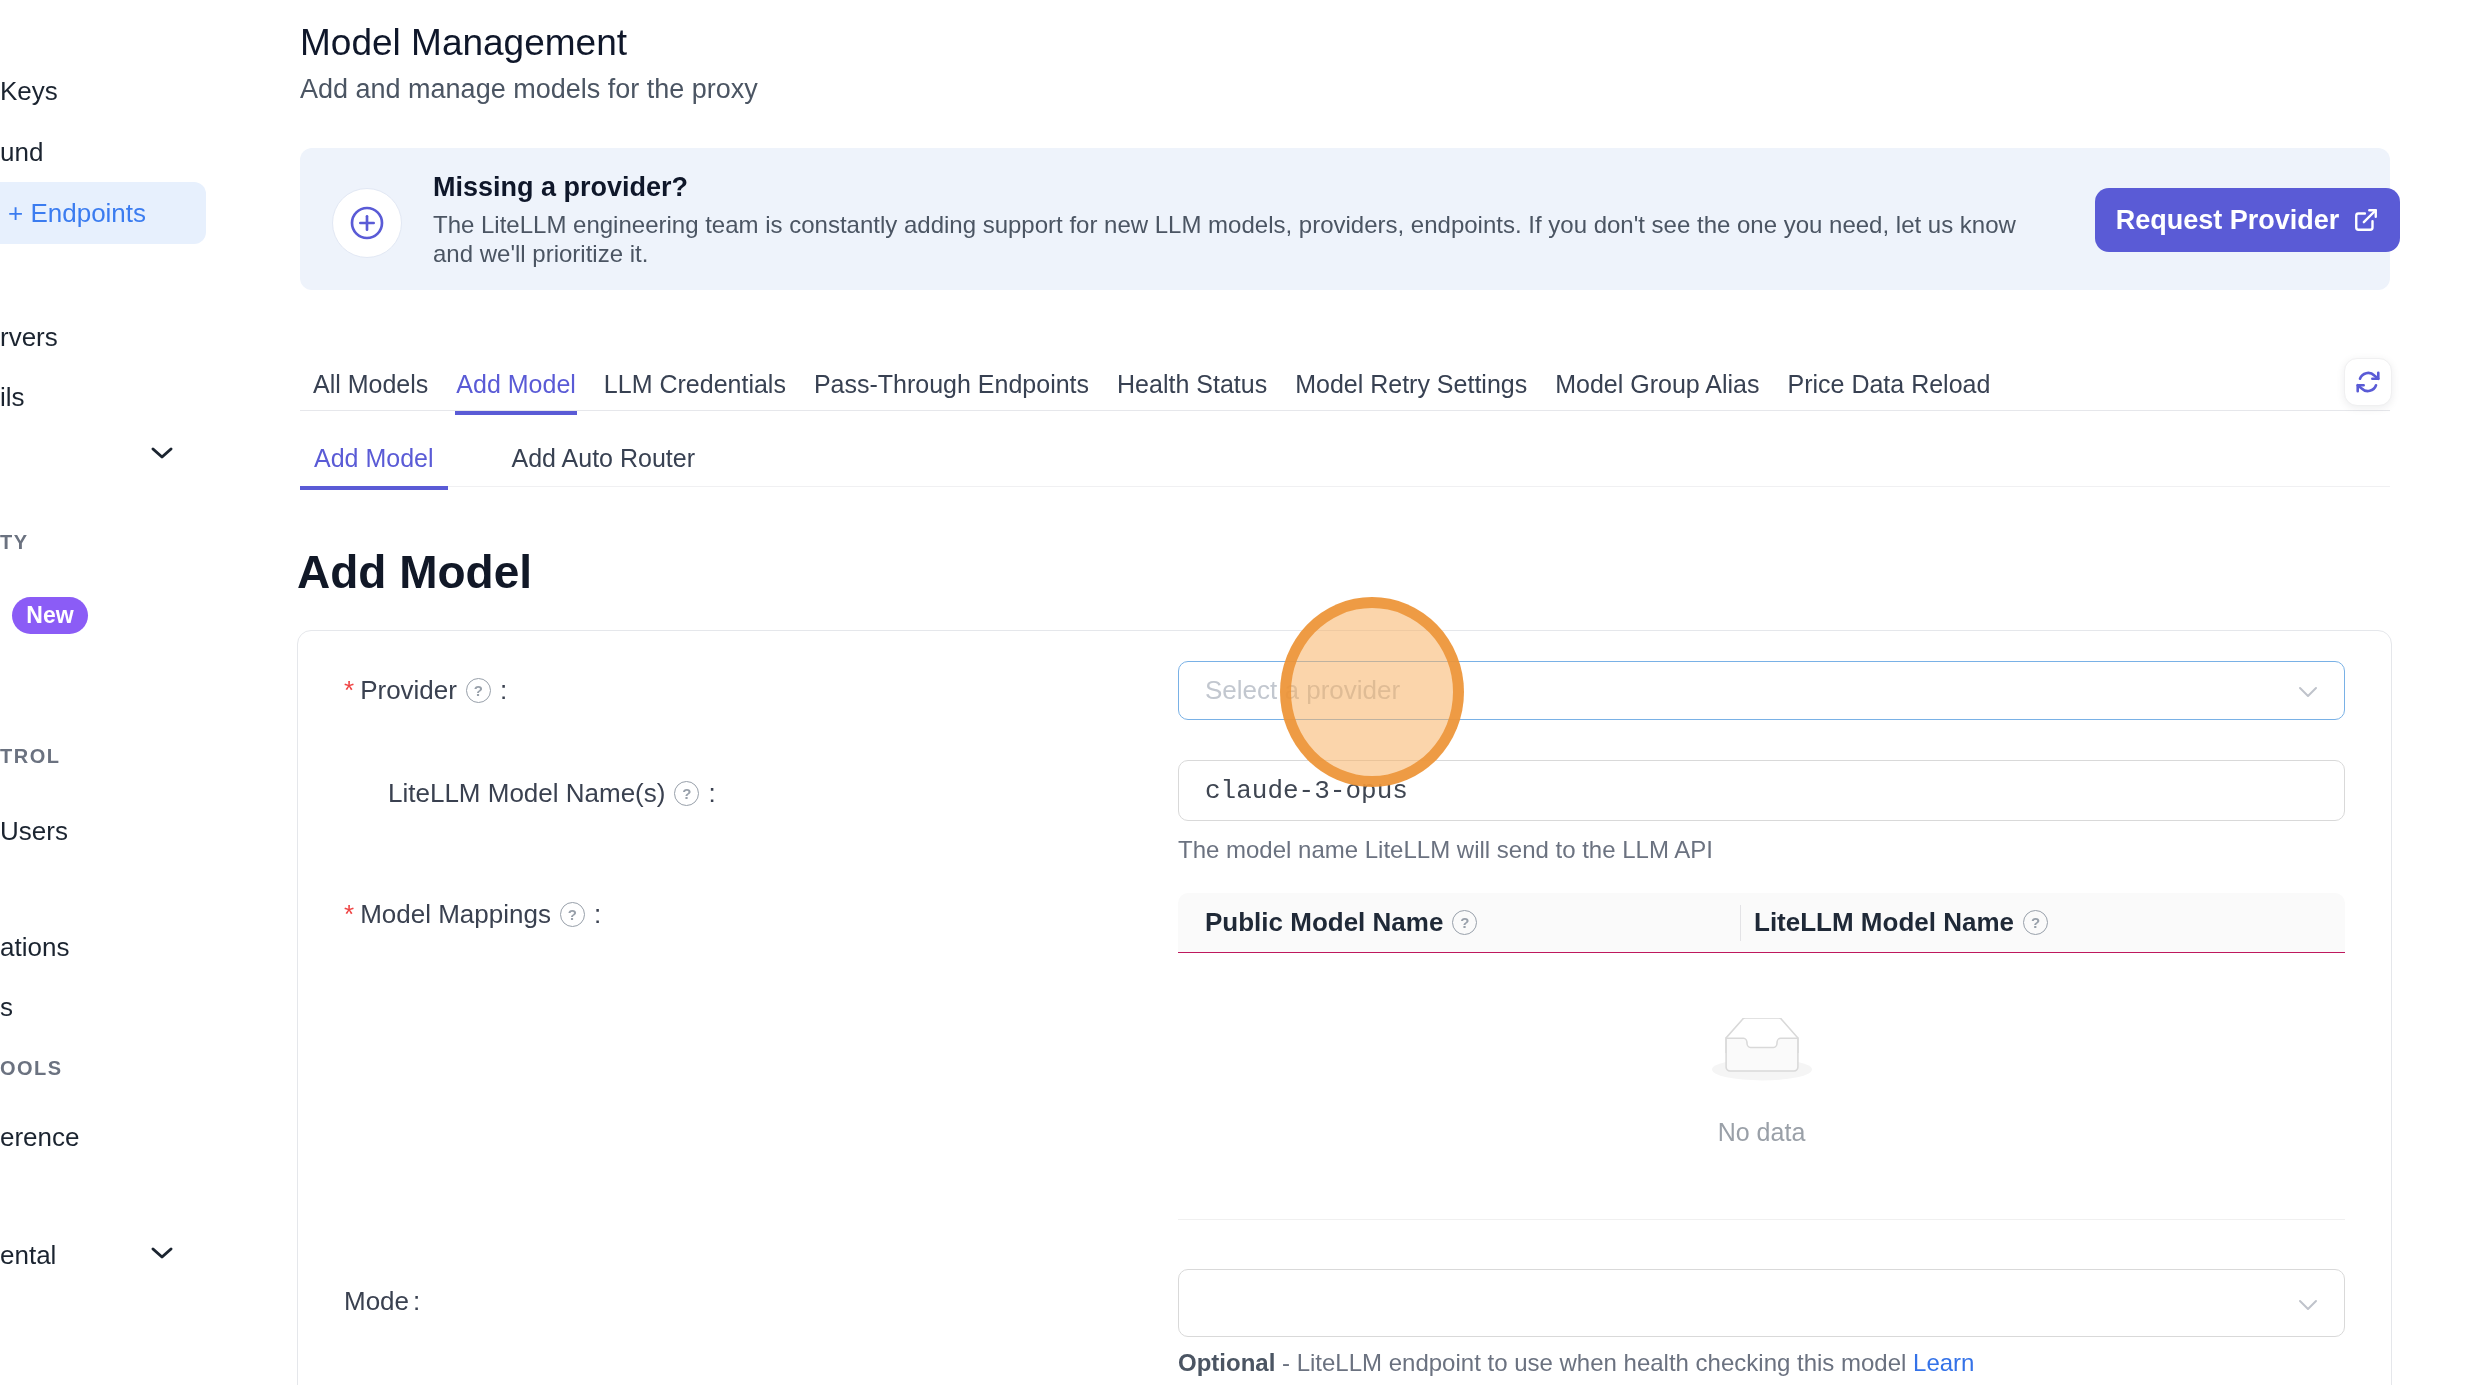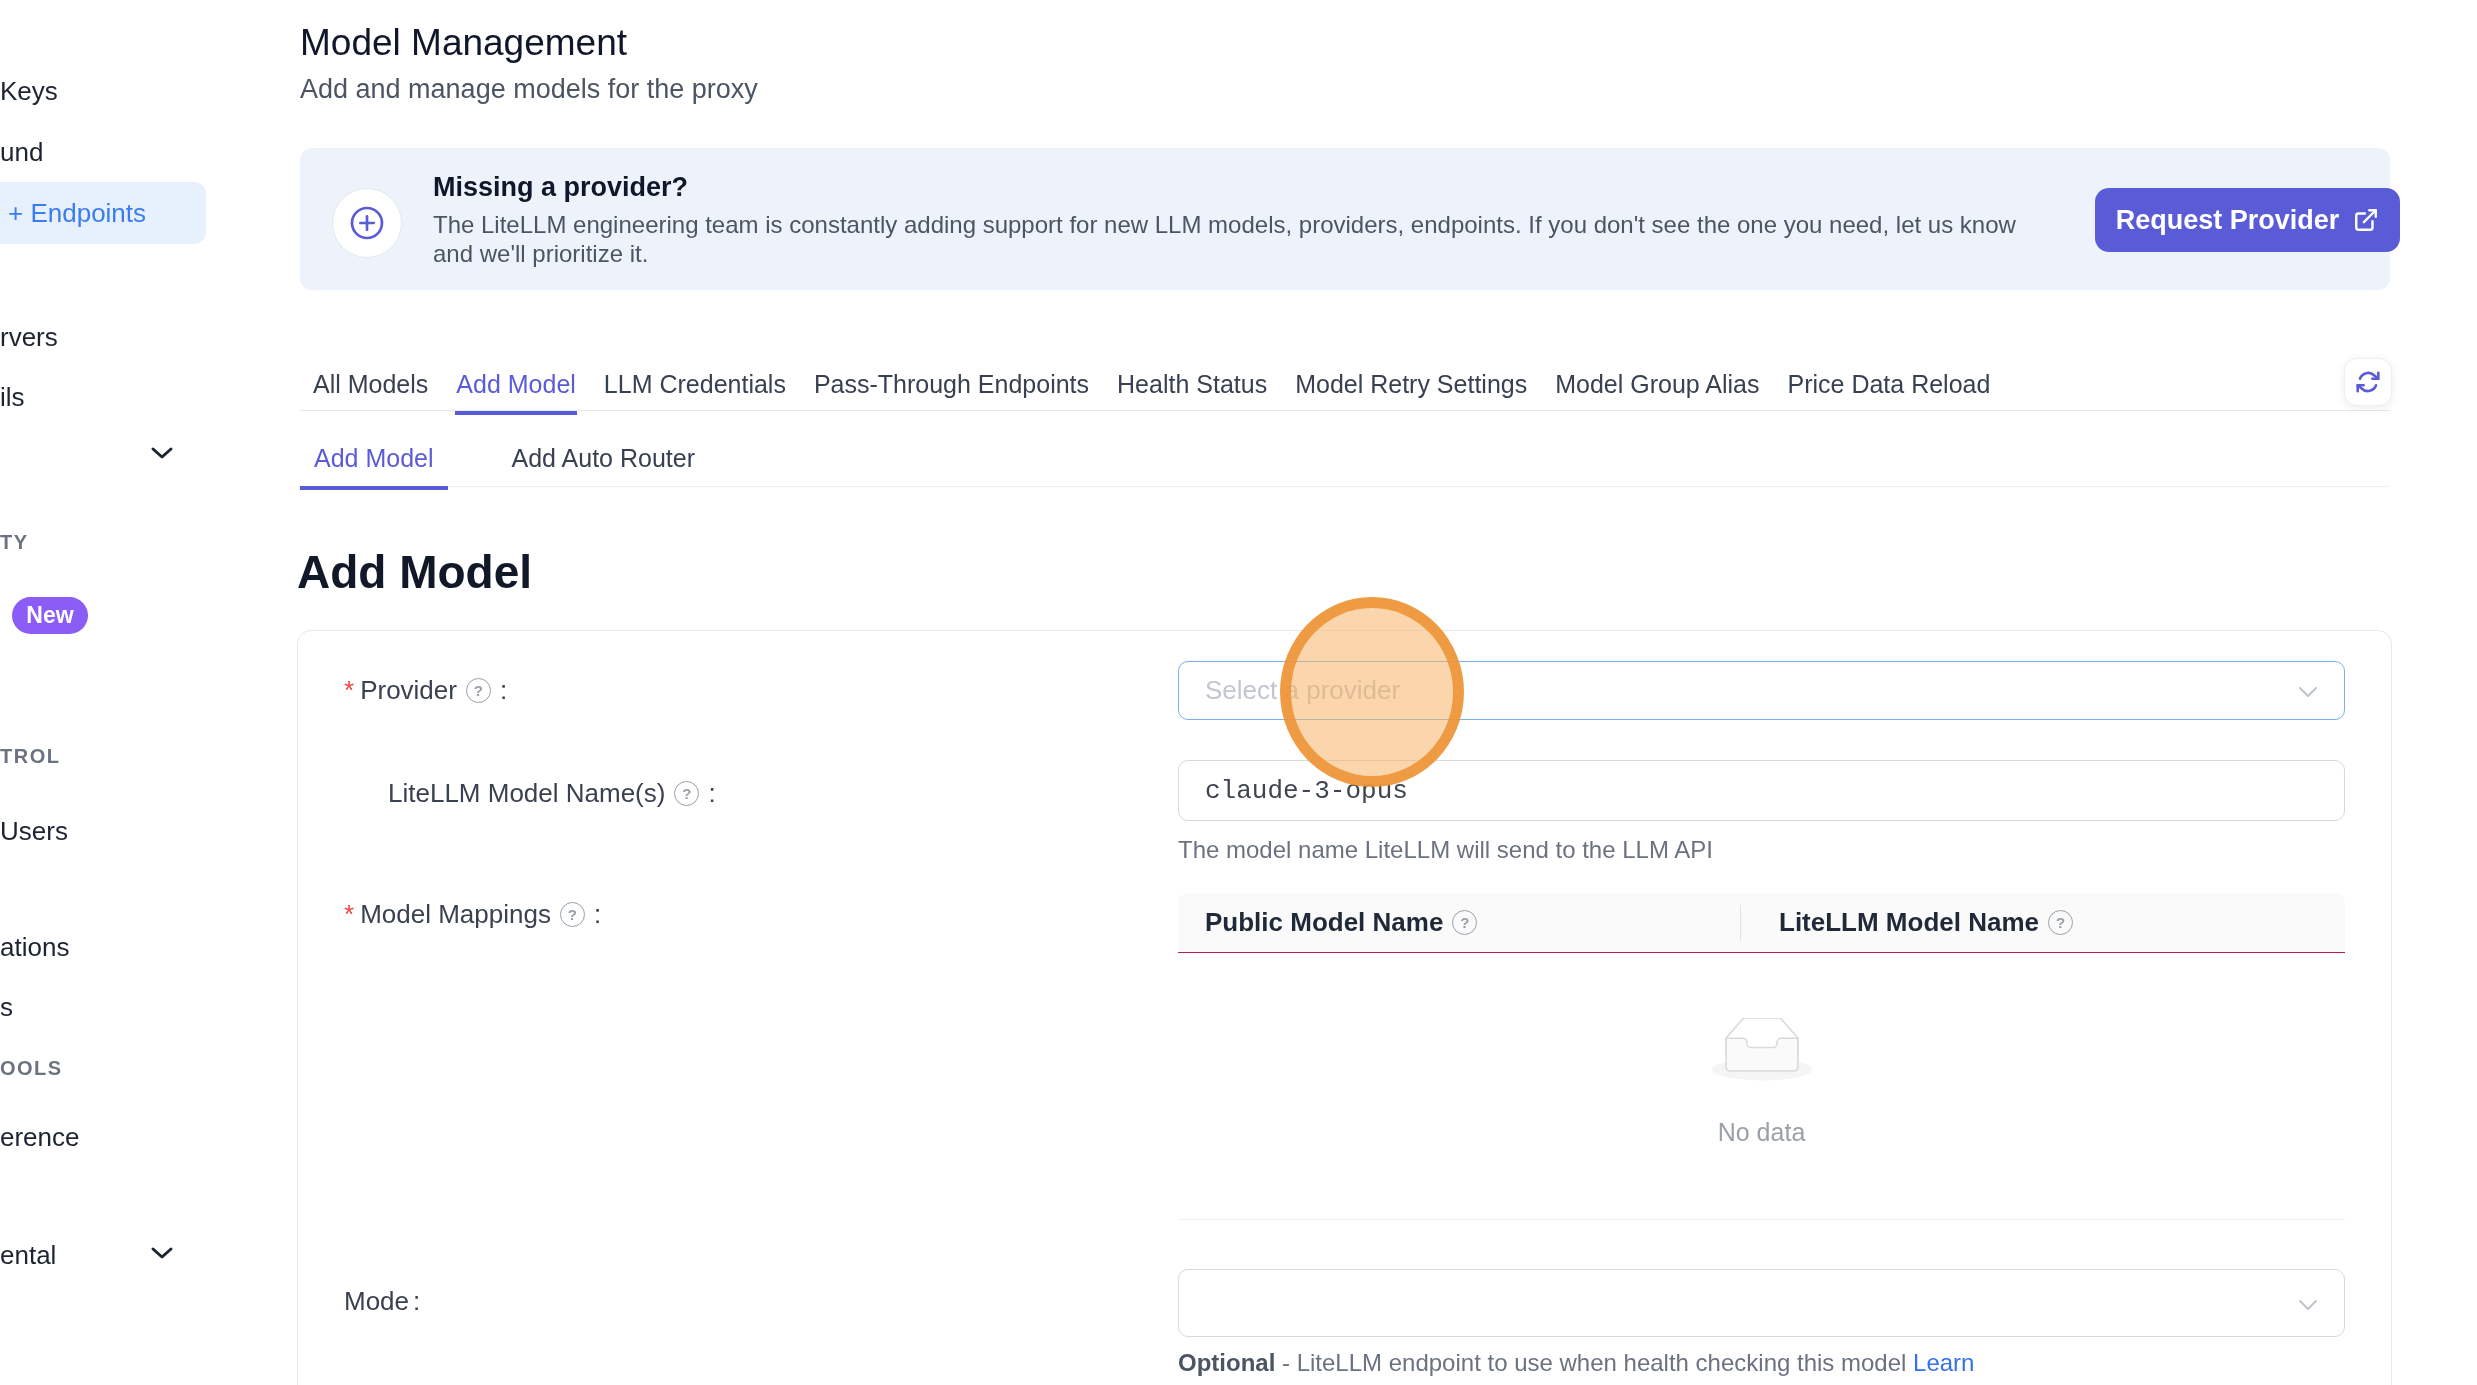--- a/index.html
+++ b/index.html
@@ -49,21 +49,21 @@
   .selbox .chev{margin-left:auto;}
   .placeholder{color:#c2c7cf;}
   .provider-sel{border-color:#79b1e6;}
   .txtinput{position:absolute;border:1.5px solid #d9d9d9;border-radius:10px;font-size:26px;color:#3f4652;
             padding:0 26px;outline:none;background:#fff;font-family:inherit;box-sizing:border-box;}
   .helper{position:absolute;font-size:24px;color:#6b7280;white-space:nowrap;}
   .thead{position:absolute;left:1178px;top:893px;width:1167px;height:60px;background:#fafafa;border-radius:10px 10px 0 0;
          border-bottom:1px solid #be185d;display:flex;align-items:center;box-sizing:border-box;}
   .thcell{display:flex;align-items:center;font-size:26px;font-weight:700;color:#1f2937;}
   .thcell.c1{width:562px;padding-left:27px;box-sizing:border-box;}
-  .thcell.c2{padding-left:31px;margin-left:8px;}
+  .thcell.c2{padding-left:14px;}
   .thdivider{position:absolute;left:1740px;top:905px;width:1px;height:36px;background:#e3e3e6;}
   .empty-wrap{position:absolute;left:1178px;top:1018px;width:1167px;text-align:center;}
   .nodata{position:absolute;left:1178px;top:1118px;width:1167px;text-align:center;font-size:25px;color:#9aa0a8;}
   .tbottom{position:absolute;left:1178px;top:1219px;width:1167px;height:1px;background:#f0f0f0;}
   .footer-note{position:absolute;left:1178px;top:1349px;font-size:24px;color:#6b7280;white-space:nowrap;}
   .footer-note b{color:#4b5563;}
   .footer-note a{color:#3472e8;text-decoration:none;font-weight:500;cursor:pointer;}
   
   .click-circle{position:absolute;left:1280px;top:597px;width:184px;height:190px;border-radius:50%;
                 background:rgba(247,178,102,.55);border:11px solid rgba(236,146,50,.85);box-sizing:border-box;z-index:40;pointer-events:none;}

